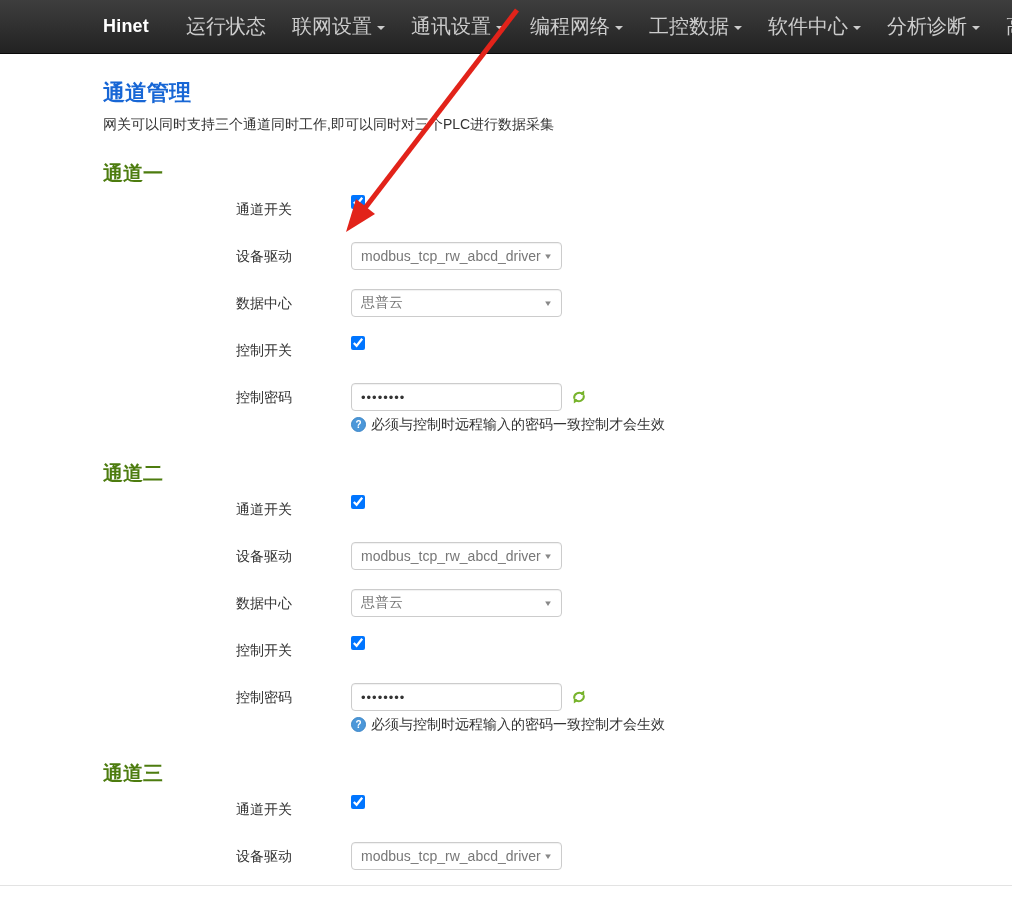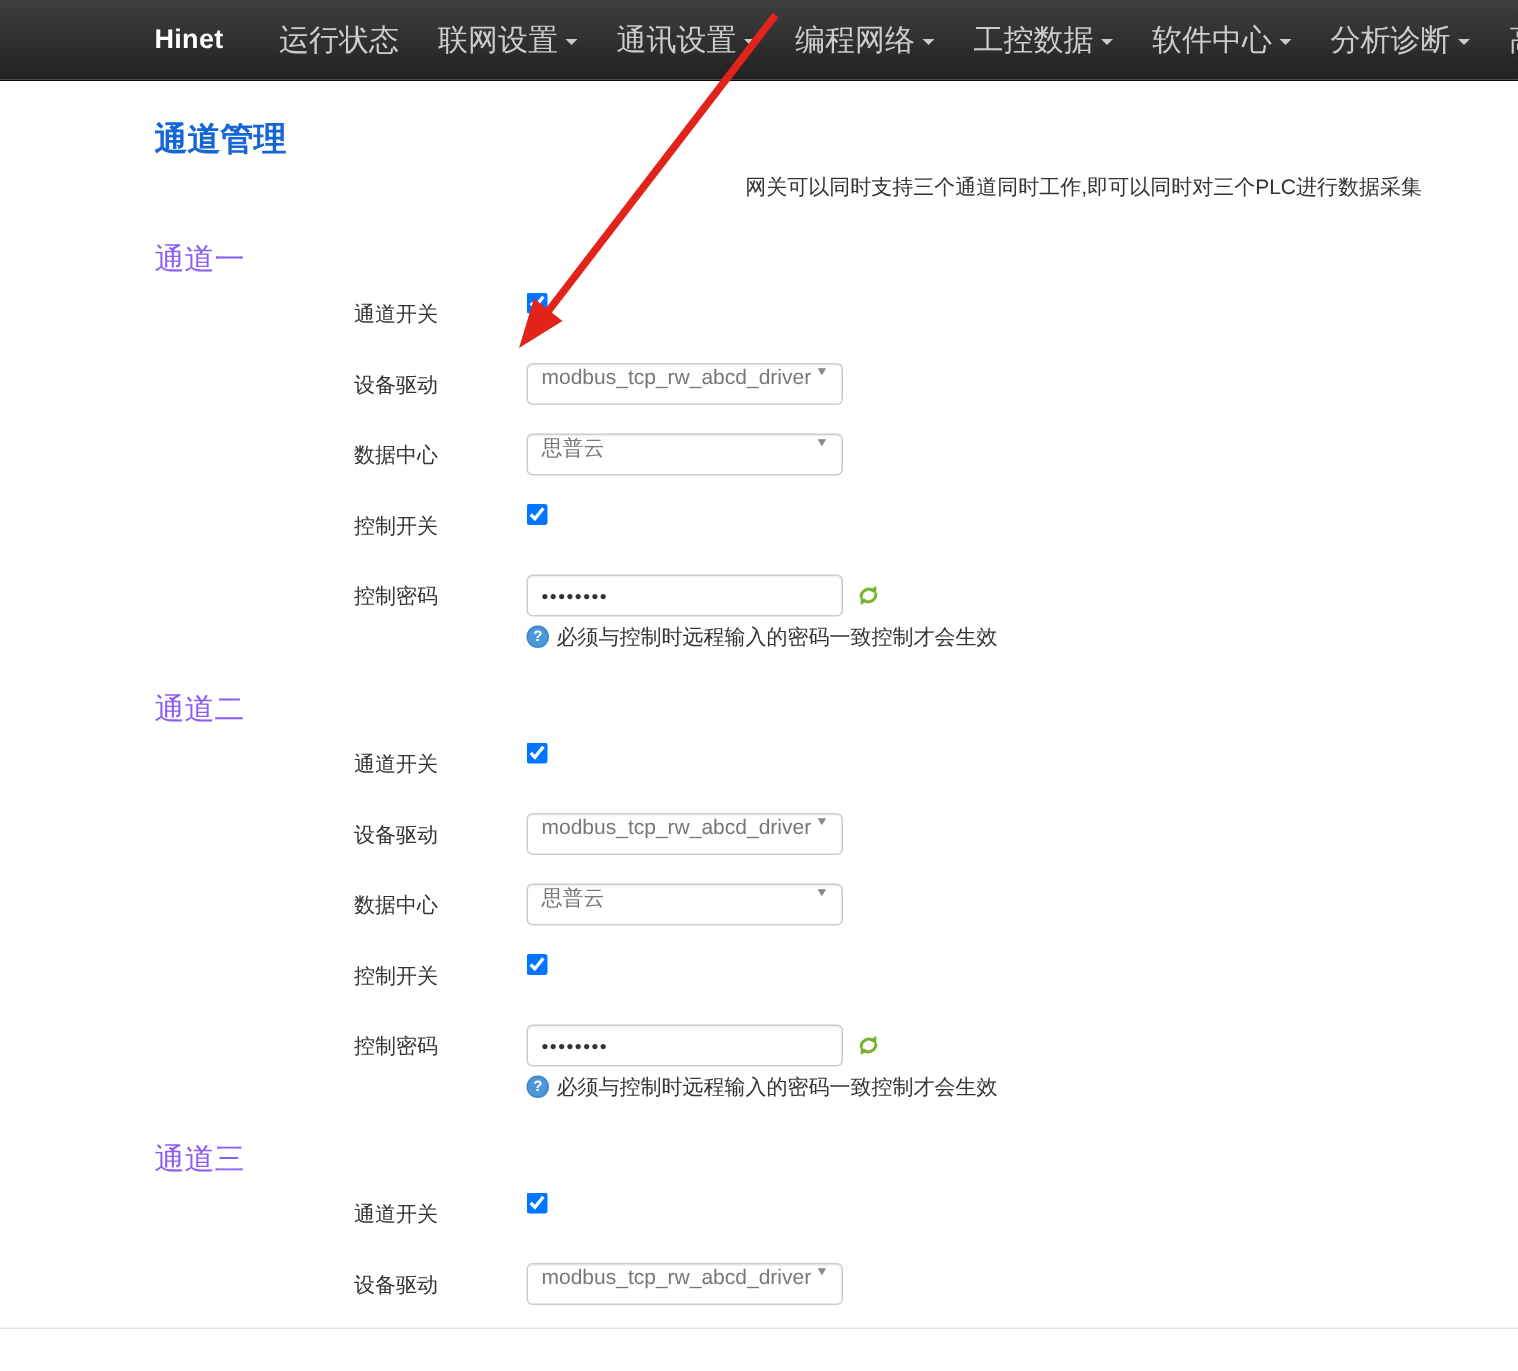--- a/index.html
+++ b/index.html
@@ -53,27 +53,27 @@
 
   
   .container { margin-left: 103px; padding-right: 64px; }
   .page-title {
     margin-top: 24px;
     margin-bottom: 6px;
     font-size: 22px;
     font-weight: bold;
     color: var(--title-blue, #1766d5);
   }
-  .page-subtitle { font-size: 14px; color: #333; line-height: 20px; text-align: right; }
+  .page-subtitle { font-size: 14px; color: #333; line-height: 20px; }
 
   .channel { margin-top: 28px; }
   .channel-title {
     font-size: 20px;
-    font-weight: 400;
-    color: #8b5cf6;
+    font-weight: 700;
+    color: #4d7c0f;
     line-height: 22px;
     margin-bottom: 11px;
   }
   .form-row {
     display: flex;
     align-items: center;
     min-height: 28px;
     margin-bottom: 19px;
     gap: 44px;
   }
@@ -99,21 +99,21 @@
   .checkbox-wrap input[type="checkbox"] { margin-top: 0; }
 
   .fake-select {
     width: 211px;
     height: 28px;
     border: 1px solid var(--select-border, #ccc);
     border-radius: 4px;
     background: #fff;
     box-shadow: inset 0 1px 1px rgba(0,0,0,0.06);
     display: flex;
-    align-items: flex-start;
+    align-items: center;
     justify-content: space-between;
     padding: 0 9px;
     font-size: 14px;
     color: var(--select-text, #777);
     cursor: default;
   }
   .select-caret { font-size: 8px; color: #888; transform: scaleX(1.2); }
 
   .text-input {
     width: 211px;

